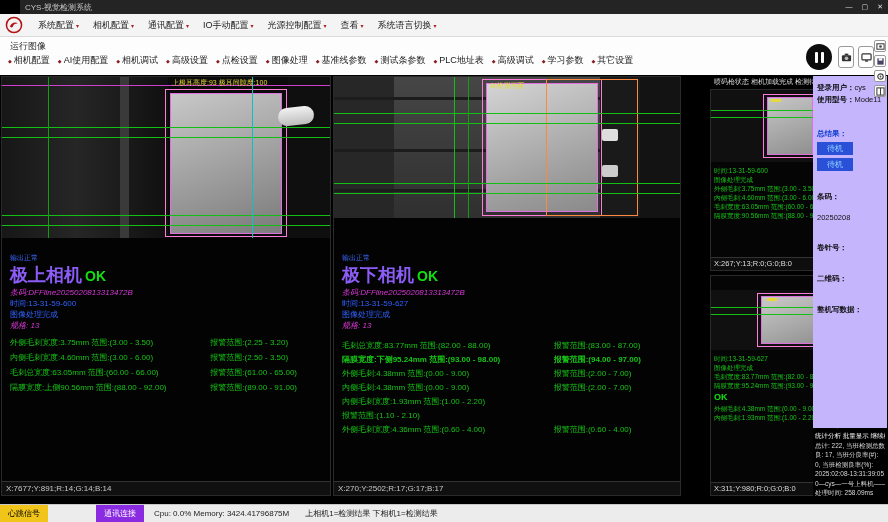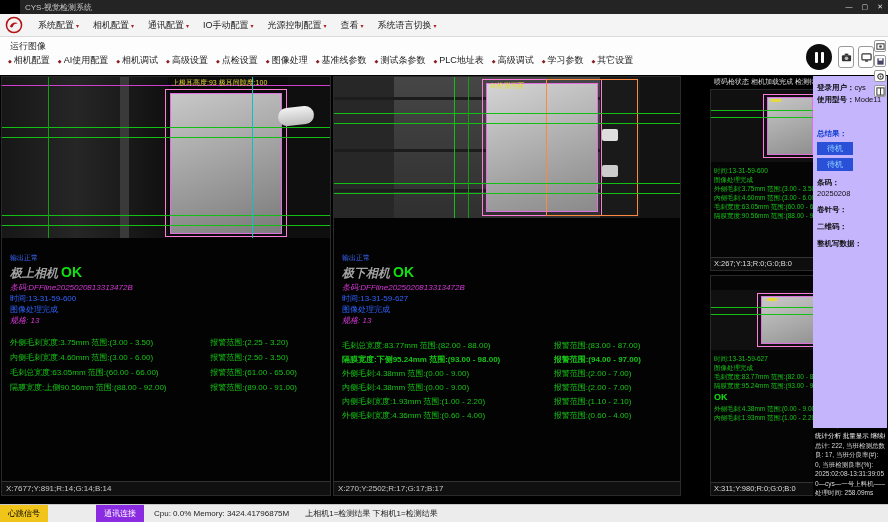--- a/index.html
+++ b/index.html
@@ -47,21 +47,21 @@
 
   .imgbox{position:absolute;top:0;left:0;right:0;overflow:hidden;}
   .img-left{height:161px;background:#0b0b0b;}
   .img-center{height:141px;background:linear-gradient(#464646,#303030);}
   .hline{position:absolute;left:0;right:0;height:1px;background:#12bf12;}
   .vline{position:absolute;top:0;bottom:0;width:1px;background:#12bf12;}
   .ytext{position:absolute;font-size:7px;color:#e6d93a;white-space:nowrap;}
 
   .result-block{position:absolute;left:8px;top:176px;}
   .note{font-size:7px;color:#3b6bff;}
-  .cam-title{color:#a3a3a3;font-size:12px;font-weight:bold;font-style:italic;}
+  .cam-title{color:#8b5cf6;font-size:18px;font-weight:bold;}
   .okval{color:#10e010;font-size:14px;font-weight:bold;margin-left:3px;}
   .m{font-size:8px;line-height:11px;white-space:nowrap;}
   .magenta{color:#d838d8;font-style:italic;} .blue{color:#2f62ff;}
 
   .meas{position:absolute;left:8px;right:2px;top:258px;}
   .mrow{display:flex;font-size:8px;color:#17c517;line-height:15px;white-space:nowrap;}
   .mrow .mv{flex:0 0 63%;overflow:hidden;} .mrow .ma{flex:1;overflow:hidden;}
 
   
   .svcol{position:absolute;left:710px;top:1px;width:128px;height:421px;}
@@ -72,22 +72,22 @@
   .sv1 .svimg{height:72px;} .sv2 .svimg{margin-top:14px;height:60px;}
   .sv-lines{padding:4px 3px 0 3px;font-size:6.5px;color:#17c517;line-height:9px;}
   .sv-lines div{white-space:nowrap;overflow:hidden;}
   .sv-ok{color:#10e010;font-size:9px;font-weight:bold;padding:2px 3px;}
   .sv-coords{position:absolute;bottom:0;left:0;right:0;height:13px;background:#0e0e0e;border-top:1px solid #333;
              color:#ddd;font-size:7.5px;line-height:12px;padding-left:3px;white-space:nowrap;}
 
   
   .rpanel{position:absolute;left:813px;top:1px;width:74px;height:352px;background:#c4b5fd;
           padding:5px 4px;font-size:7.5px;color:#111;overflow:hidden;}
-  .rp-label{font-weight:bold;margin-top:7px;white-space:nowrap;}
-  .rp-value{margin-top:1px;}
+  .rp-label{font-weight:bold;margin-top:21px;white-space:nowrap;}
+  .rp-value{margin-top:11px;}
   .rp-inline{margin-top:2px;white-space:nowrap;}
   .rp-result{color:#1540d0;font-weight:bold;margin-top:24px;}
   .blue-box{width:36px;height:13px;background:#2b50d8;color:#8fd2ff;font-size:8px;
             text-align:center;line-height:13px;margin:3px 0;}
   .stats{position:absolute;left:813px;top:354px;width:74px;height:74px;background:#000;
          color:#d8d8d8;font-size:6.5px;line-height:9.5px;padding:2px 2px;overflow:hidden;}
   .stats div{white-space:nowrap;overflow:hidden;}
   .stats .first{color:#fff;}
 
   
@@ -326,21 +326,21 @@
             <span class="ma">报警范围:(94.00 - 97.00)</span>
           </div>
         <div class="mrow" style="line-height:14px;">
             <span class="mv">外侧毛刺:4.38mm 范围:(0.00 - 9.00)</span>
             <span class="ma">报警范围:(2.00 - 7.00)</span>
           </div>
         <div class="mrow" style="line-height:14px;">
             <span class="mv">内侧毛刺:4.38mm 范围:(0.00 - 9.00)</span>
             <span class="ma">报警范围:(2.00 - 7.00)</span>
           </div>
-        <div class="mrow" style="line-height:14px;">
+        <div class="mrow" style="line-height:14px;flex-direction:column;">
             <span class="mv">内侧毛刺宽度:1.93mm 范围:(1.00 - 2.20)</span>
             <span class="ma">报警范围:(1.10 - 2.10)</span>
           </div>
         <div class="mrow" style="line-height:14px;">
             <span class="mv">外侧毛刺宽度:4.36mm 范围:(0.60 - 4.00)</span>
             <span class="ma">报警范围:(0.60 - 4.00)</span>
           </div>
       </div>
       <div class="coords">X:270;Y:2502;R:17;G:17;B:17</div>
     </div>

